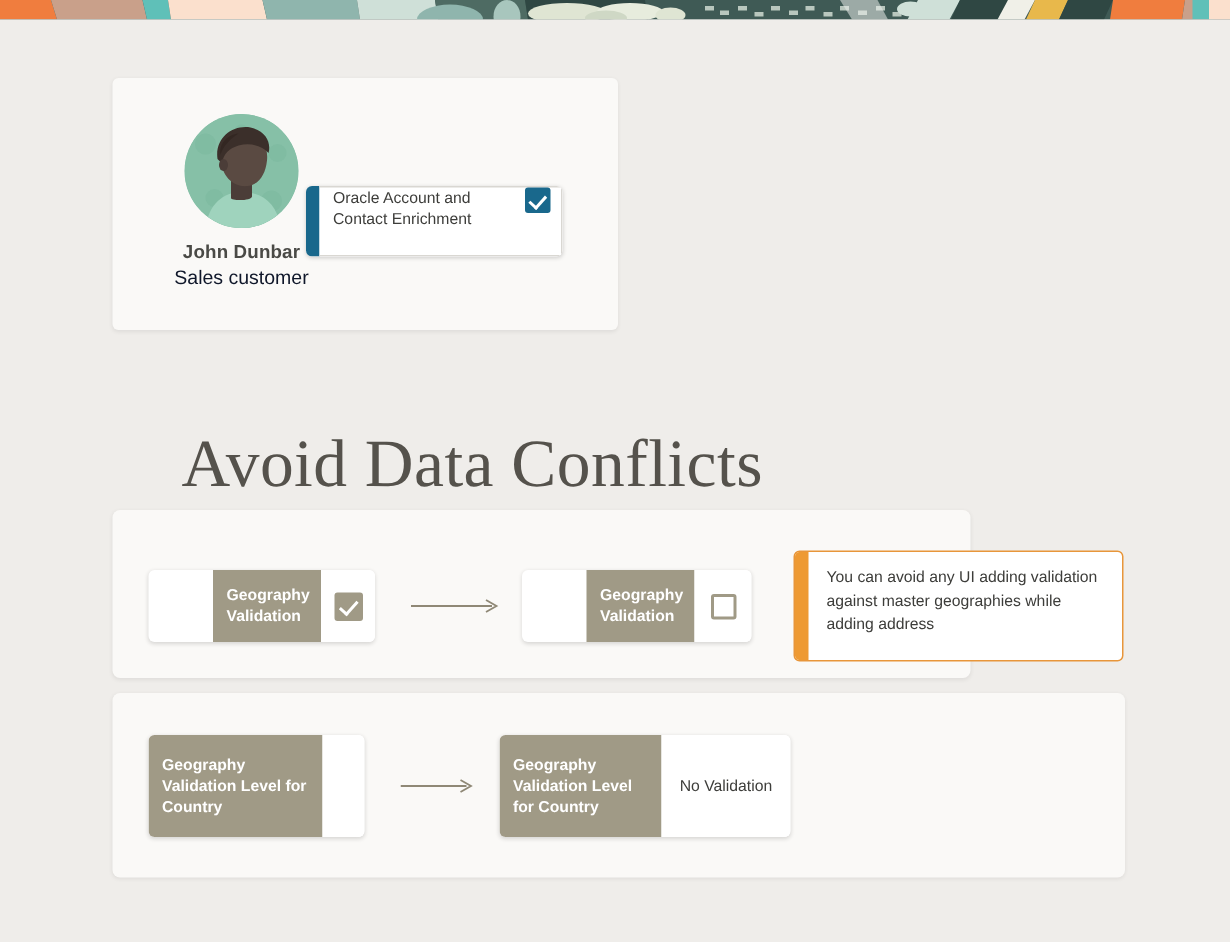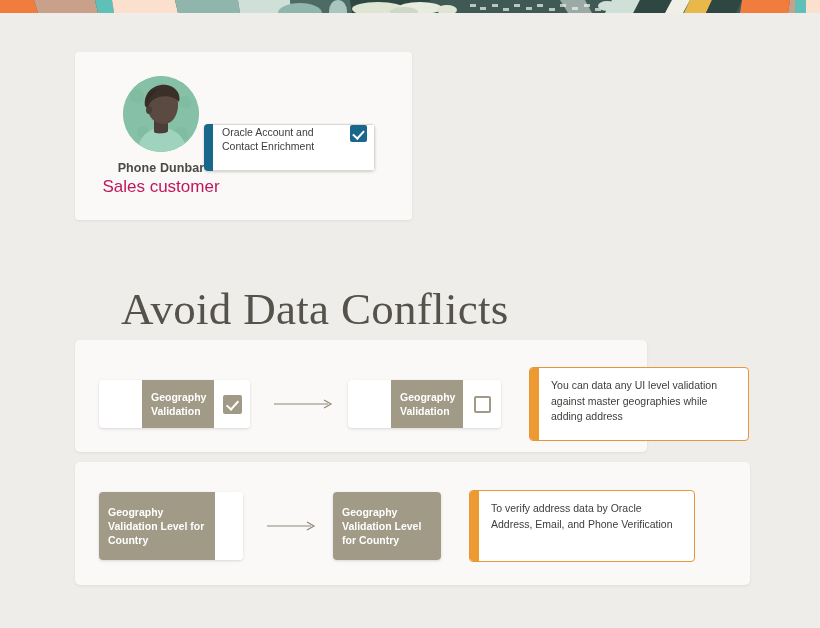--- a/index.html
+++ b/index.html
@@ -61,22 +61,22 @@
 
   .avatar-name {
     margin-top: 9px;
     font-size: 12.5px;
     font-weight: bold;
     color: #4a4a46;
     letter-spacing: .1px;
   }
   .avatar-role {
     margin-top: 2px;
-    font-size: 17px;
-    color: #be185d;
+    font-size: 13px;
+    color: #0f172a;
   }
 
   
   #feature-chip {
     position: absolute;
     left: 129px; top: 72px;
     width: 171px; height: 47px;
     display: flex;
     border-radius: 4px;
     box-shadow: 0 1px 3px rgba(0,0,0,.18);
@@ -324,21 +324,21 @@
           <path d="M31 44 L31 56 C31 58 45 58 45 55 L45 44 Z" fill="#4b3d38"></path>
 
           <path d="M24 30 C24 17 33 11 41 12 C51 13 56 21 55 31 C54 40 50 47 42 48 C33 49 25 42 24 30 Z" fill="#5a4a42"></path>
 
           <path d="M22 30 C20 16 32 7 44 9 C54 11 58 19 56 26 C52 21 44 19 36 21 C30 23 26 26 25 33 Z" fill="#3b2f2a"></path>
           <path d="M24 27 C23 20 28 14 36 13 C30 17 26 21 24 27 Z" fill="#332722"></path>
 
           <ellipse cx="26" cy="34" rx="3" ry="4" fill="#4b3d38"></ellipse>
         </svg>
       </div>
-      <div class="avatar-name">Phone Dunbar</div>
+      <div class="avatar-name">John Dunbar</div>
       <div class="avatar-role">Sales customer</div>
     </div>
 
     <div id="feature-chip">
       <div class="accent-bar"></div>
       <div class="chip-body">
         <span class="chip-label">Oracle Account and Contact Enrichment</span>
         <span class="cb-teal"></span>
       </div>
     </div>
@@ -369,21 +369,21 @@
         <div class="setting-label">Geography Validation</div>
         <div class="setting-value">
           <span class="cb-empty"></span>
         </div>
       </div>
 
       <div class="sp-3"></div>
 
       <div id="note-1" class="note-card">
         <div class="note-bar"></div>
-        <div class="note-text">You can data any UI level validation against master geographies while adding address</div>
+        <div class="note-text">You can avoid any UI adding validation against master geographies while adding address</div>
       </div>
     </div>
   </div>
 
   <div id="flow-card-2" class="flow-card">
     <div id="flow-row-2" class="flow-row">
 
       <div id="box-2a" class="setting-box">
         <div class="setting-label">Geography Validation Level for Country</div>
         <div class="setting-value"></div>
@@ -393,24 +393,21 @@
       <div class="flow-arrow">
         <svg width="52" height="12" viewBox="0 0 52 12" xmlns="http://www.w3.org/2000/svg">
           <line x1="0" y1="6" x2="44" y2="6" stroke="#8f8876" stroke-width="1.2"></line>
           <polyline points="40,2 47,6 40,10" fill="none" stroke="#8f8876" stroke-width="1.2"></polyline>
         </svg>
       </div>
       <div class="sp-4"></div>
 
       <div id="box-2b" class="setting-box">
         <div class="setting-label">Geography Validation Level for Country</div>
+        <div class="setting-value">No Validation</div>
       </div>
 
       <div class="sp-3"></div>
 
-      <div id="note-2" class="note-card">
-        <div class="note-bar"></div>
-        <div class="note-text">To verify address data by Oracle Address, Email, and Phone Verification</div>
-      </div>
     </div>
   </div>
 
 </div>
 
 </body></html>

